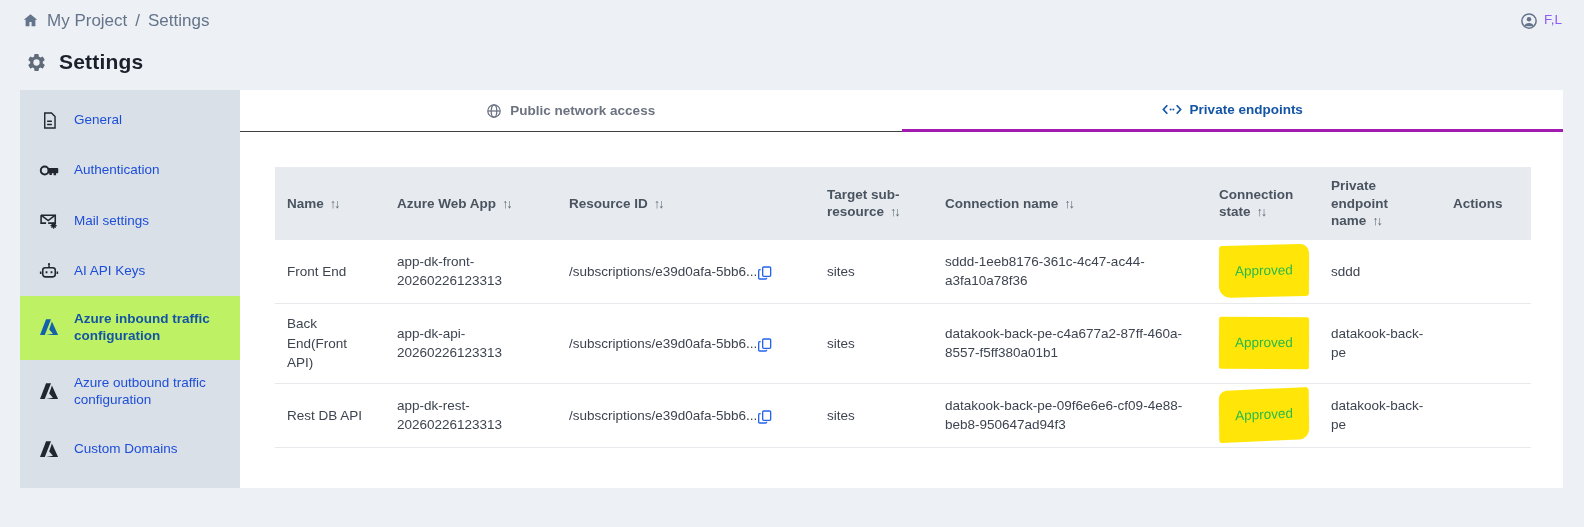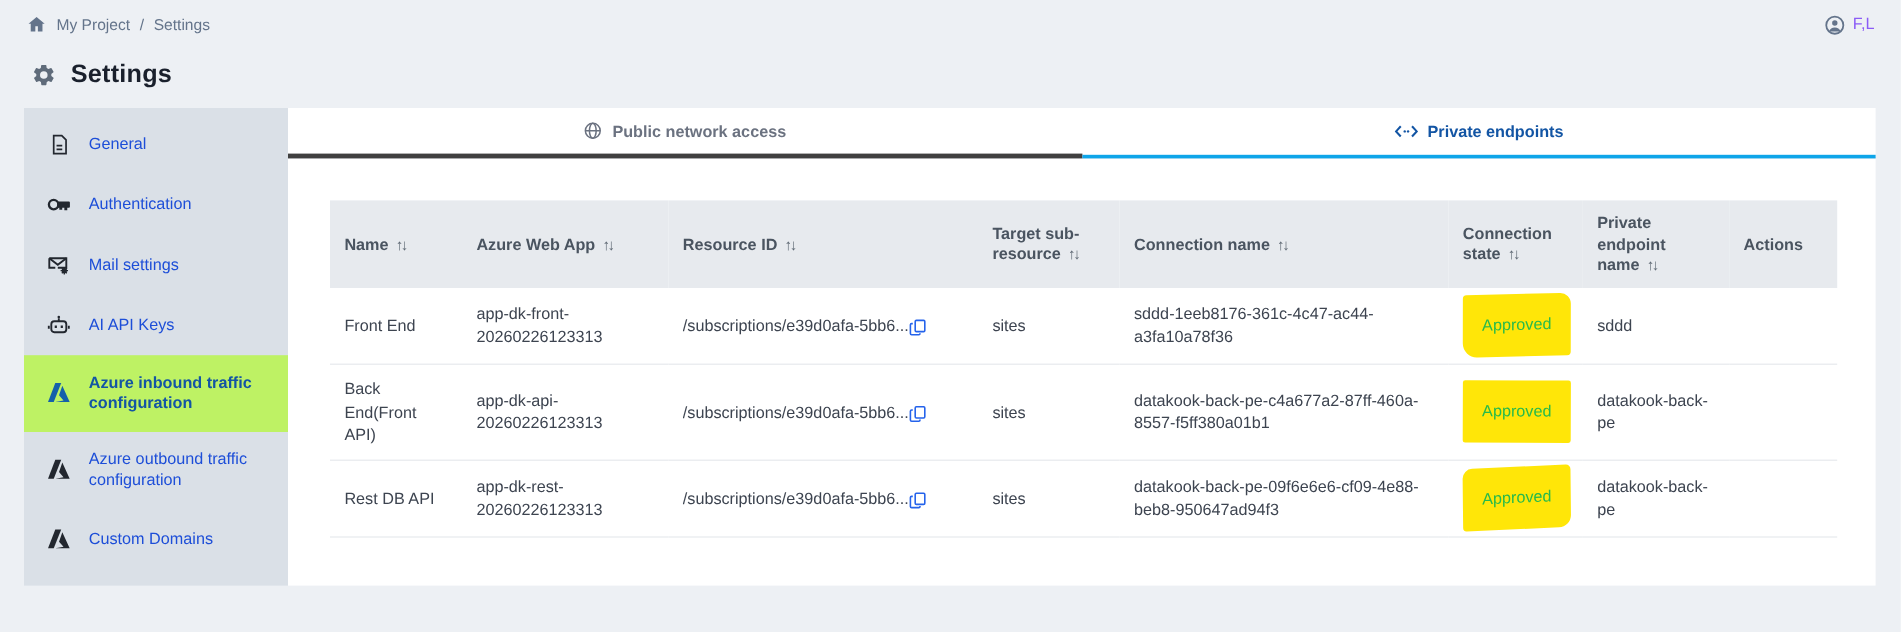--- a/index.html
+++ b/index.html
@@ -7,21 +7,21 @@
   body {
     font-family:"Liberation Sans", sans-serif;
     background:#edf0f4;
     color:#3d4450;
   }
   
   .topbar {
     display:flex; justify-content:space-between; align-items:center;
     padding:9px 22px 4px 22px; height:36px;
   }
-  .breadcrumb { display:flex; align-items:center; gap:8px; color:#64748b; font-size:13px; }
+  .breadcrumb { display:flex; align-items:center; gap:8px; color:#64748b; font-size:17px; }
   .breadcrumb .sep { color:#64748b; }
   .userbox { display:flex; align-items:flex-start; gap:6px; color:#8b5cf6; font-size:13.5px; }
   
   .titlerow { display:flex; align-items:center; gap:12px; padding:14px 22px 10px 26px; }
   .titlerow h1 { font-size:21px; font-weight:bold; color:#1a202c; letter-spacing:.2px; }
   
   .layout { display:flex; align-items:stretch; margin:6px 21px 0 20px; }
   .sidebar { width:220px; background:#dae0e7; flex-shrink:0; padding:6px 0 10px 0; }
   .side-item {
     display:flex; align-items:center; gap:14px;
@@ -29,23 +29,23 @@
     cursor:pointer; line-height:1.25;
   }
   .side-item .ic { width:22px; flex-shrink:0; display:flex; align-items:center; justify-content:center; }
   .side-item.active { background:#bef264; color:#1355a4; font-weight:bold; }
   
   .panel { flex:1; background:#ffffff; display:flex; flex-direction:column; }
   .tabbar { display:flex; height:42px; border-bottom:1px solid #d9dee5; }
   .tab {
     flex:1; display:flex; align-items:center; justify-content:center; gap:8px;
     font-size:13.5px; font-weight:bold; color:#6b7280; cursor:pointer;
-    border-bottom:4px solid #404040; margin-bottom:-1px;
-  }
-  .tab.active { color:#1355a4; border-bottom:3px solid #0ea5e9; }
+    border-bottom:1px solid #404040; margin-bottom:-1px;
+  }
+  .tab.active { color:#1355a4; border-bottom:3px solid #a21caf; }
   
   .table-wrap { margin:35px 32px 40px 35px; }
   table { width:100%; border-collapse:collapse; table-layout:fixed; }
   th {
     background:#e7eaee; text-align:left; font-size:13.5px; font-weight:bold;
     color:#4a5460; padding:10px 12px; height:58px; vertical-align:middle; line-height:1.3;
   }
   td {
     font-size:13.5px; color:#3d4450; padding:10px 12px; height:64px;
     vertical-align:middle; border-bottom:1px solid #e7e9ed; line-height:1.45;

